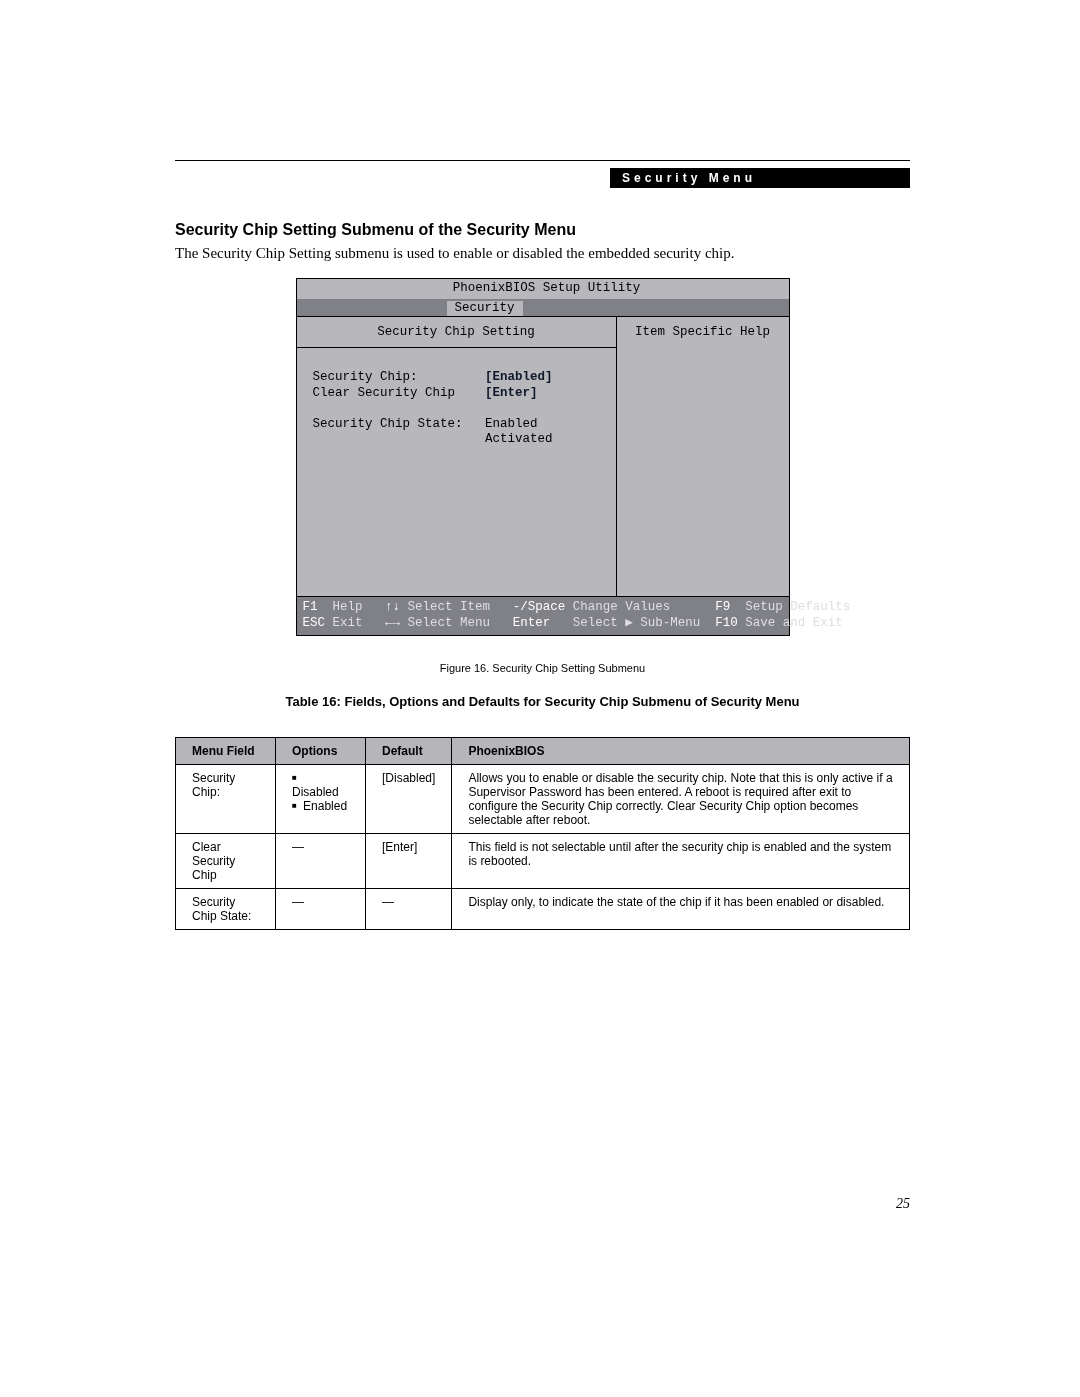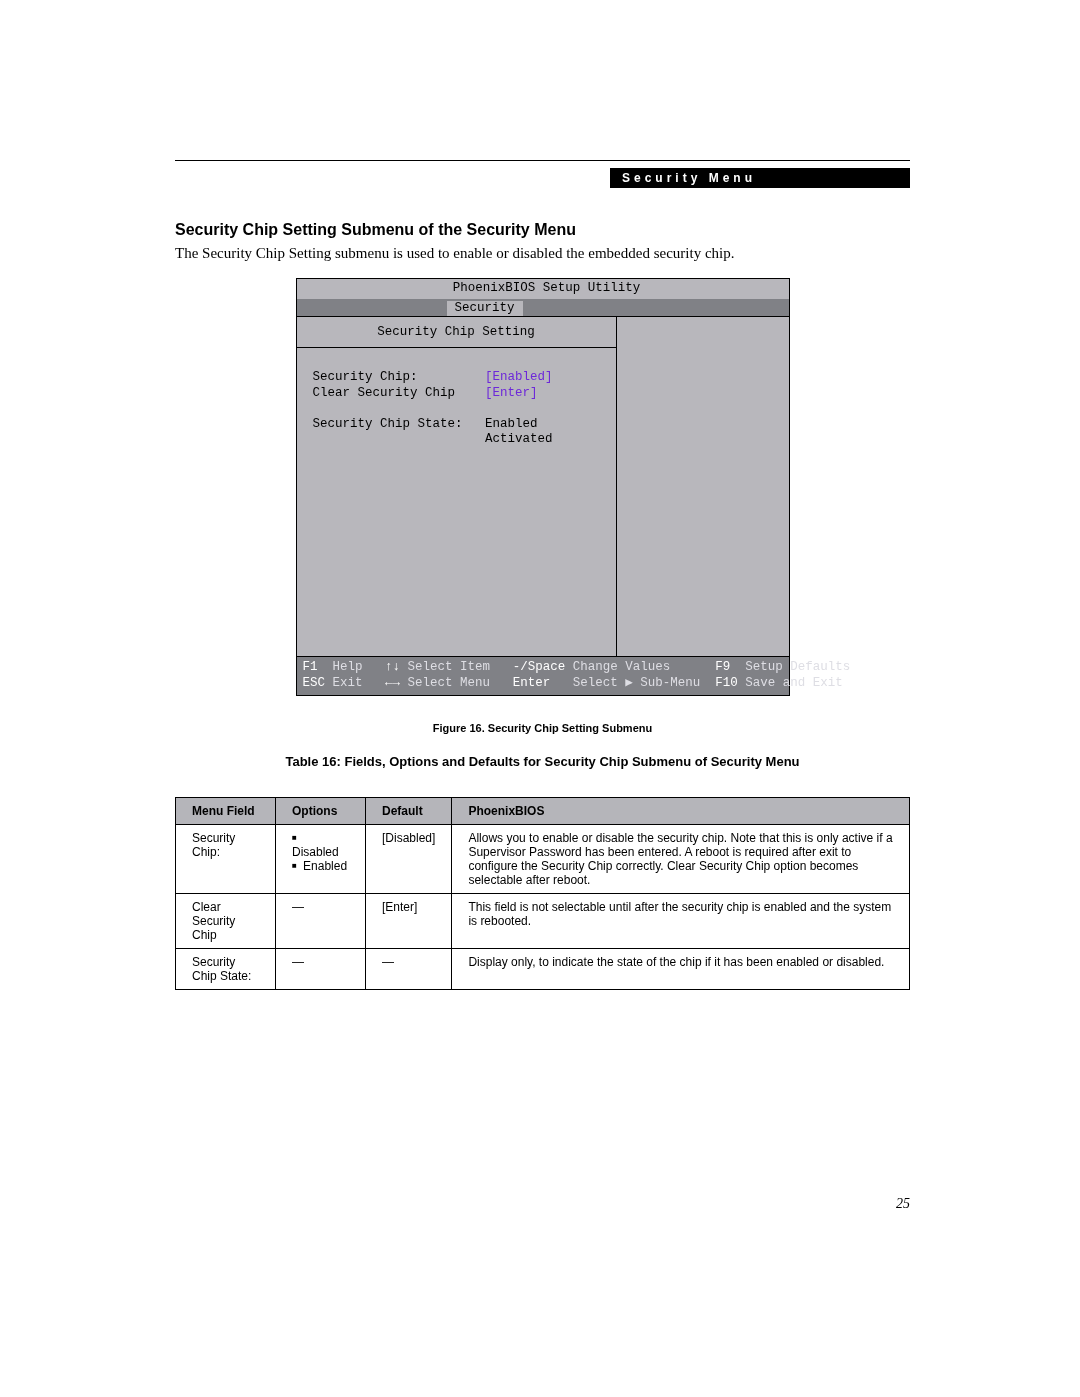--- a/index.html
+++ b/index.html
@@ -67,21 +67,21 @@
   .bios-tabs .tab-active {
     display: inline-block;
     background: #b8b7bc;
     color: #000;
     padding: 0 8px;
     margin-left: 150px;
   }
   .bios-body {
     display: flex;
     border-top: 1px solid #000;
-    height: 340px;
+    height: 280px;
   }
   .bios-left {
     border-right: 1px solid #000;
     width: 320px;
     padding: 0;
   }
   .bios-left-header {
     text-align: center;
     padding: 8px 0 6px 0;
     border-bottom: 1px solid #000;
@@ -90,33 +90,33 @@
     padding: 22px 0 0 16px;
     white-space: pre;
     color: #000;
   }
   .bios-right {
     flex: 1;
     text-align: center;
     padding: 8px 0 0 0;
     color: #000;
   }
-  .dim { color: #6d28d9; }
+  .dim { color: #0f172a; font-weight: bold; }
   .bios-footer {
     background: #808186;
     color: #dedee4;
     padding: 3px 6px;
     border-top: 1px solid #000;
     white-space: pre;
     font-size: 12.5px;
   }
   .bios-footer .hl { color: #fff; }
   .figure-caption {
     font-family: Arial, Helvetica, sans-serif;
-    font-weight: bold;
+    font-weight: normal;
     font-size: 11px;
     text-align: center;
     margin: 26px 0 20px 0;
   }
   .table-caption {
     font-family: Arial, Helvetica, sans-serif;
     font-weight: bold;
     font-size: 13px;
     text-align: center;
     margin: 0 0 28px 0;
@@ -175,20 +175,23 @@
     </div>
     <div class="bios-body">
       <div class="bios-left">
         <div class="bios-left-header">Security Chip Setting</div>
         <div class="bios-left-content"><span>Security Chip:</span>         <span class="dim">[Enabled]</span>
 <span>Clear Security Chip</span>    <span class="dim">[Enter]</span>
 
 <span>Security Chip State:</span>   <span>Enabled</span>
                        <span>Activated</span></div>
       </div>
+      <div class="bios-right">
+        <span>Item Specific Help</span>
+      </div>
     </div>
     <div class="bios-footer"><span class="hl">F1</span>  <span>Help</span>   <span class="hl">↑↓</span> <span>Select Item</span>   <span class="hl">-/Space</span> <span>Change Values</span>      <span class="hl">F9</span>  <span>Setup Defaults</span>
 <span class="hl">ESC</span> <span>Exit</span>   <span class="hl">←→</span> <span>Select Menu</span>   <span class="hl">Enter</span>   <span>Select ▶ Sub-Menu</span>  <span class="hl">F10</span> <span>Save and Exit</span></div>
   </div>
 
   <div class="figure-caption">Figure 16.  Security Chip Setting Submenu</div>
 
   <div class="table-caption">Table 16: Fields, Options and Defaults for Security Chip Submenu of Security Menu</div>
 
   <table class="doc-table">

